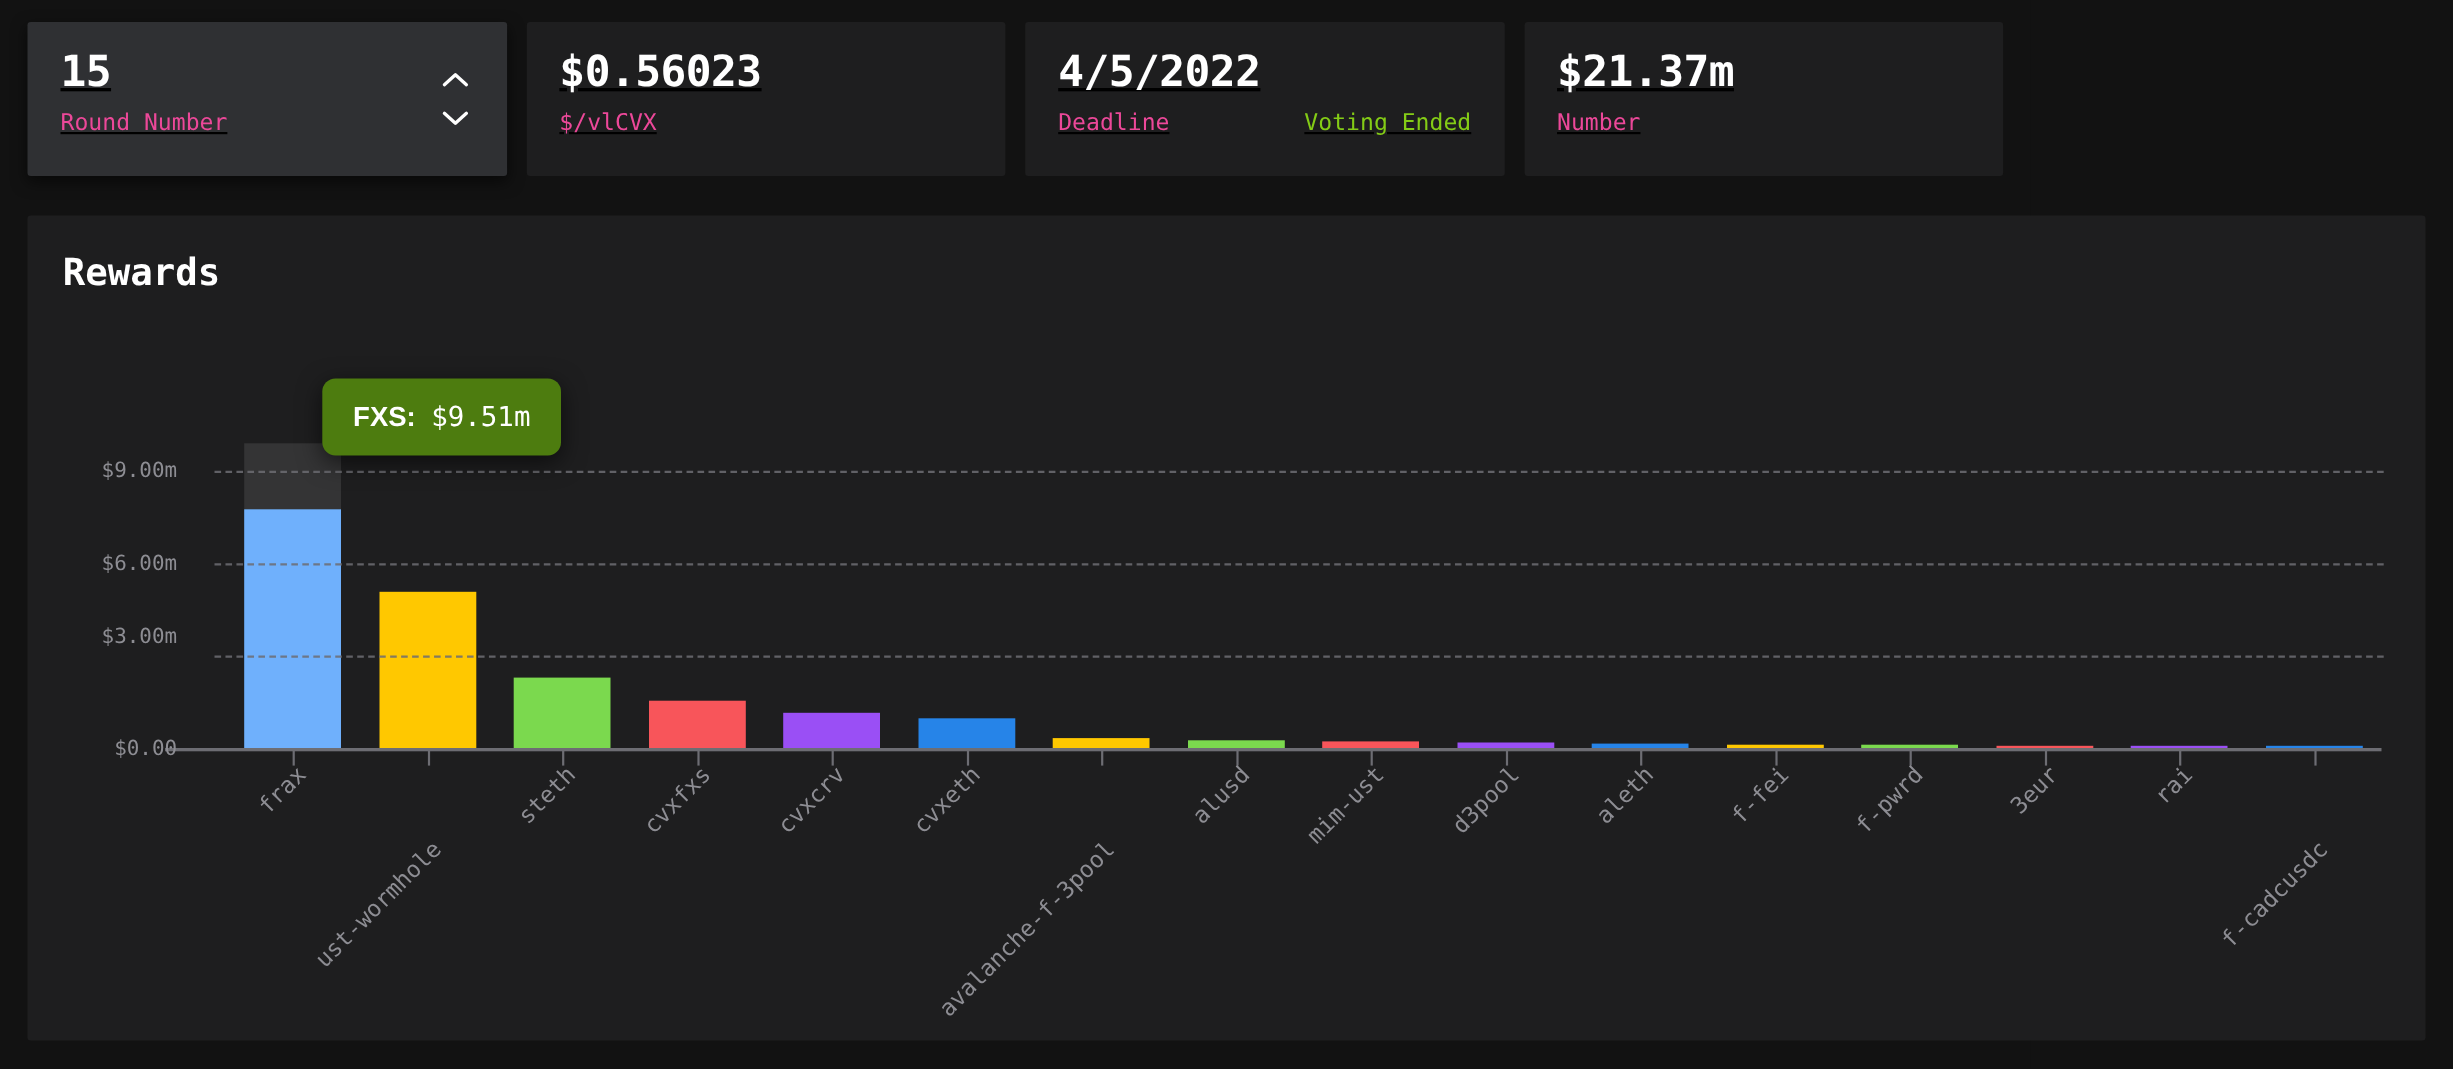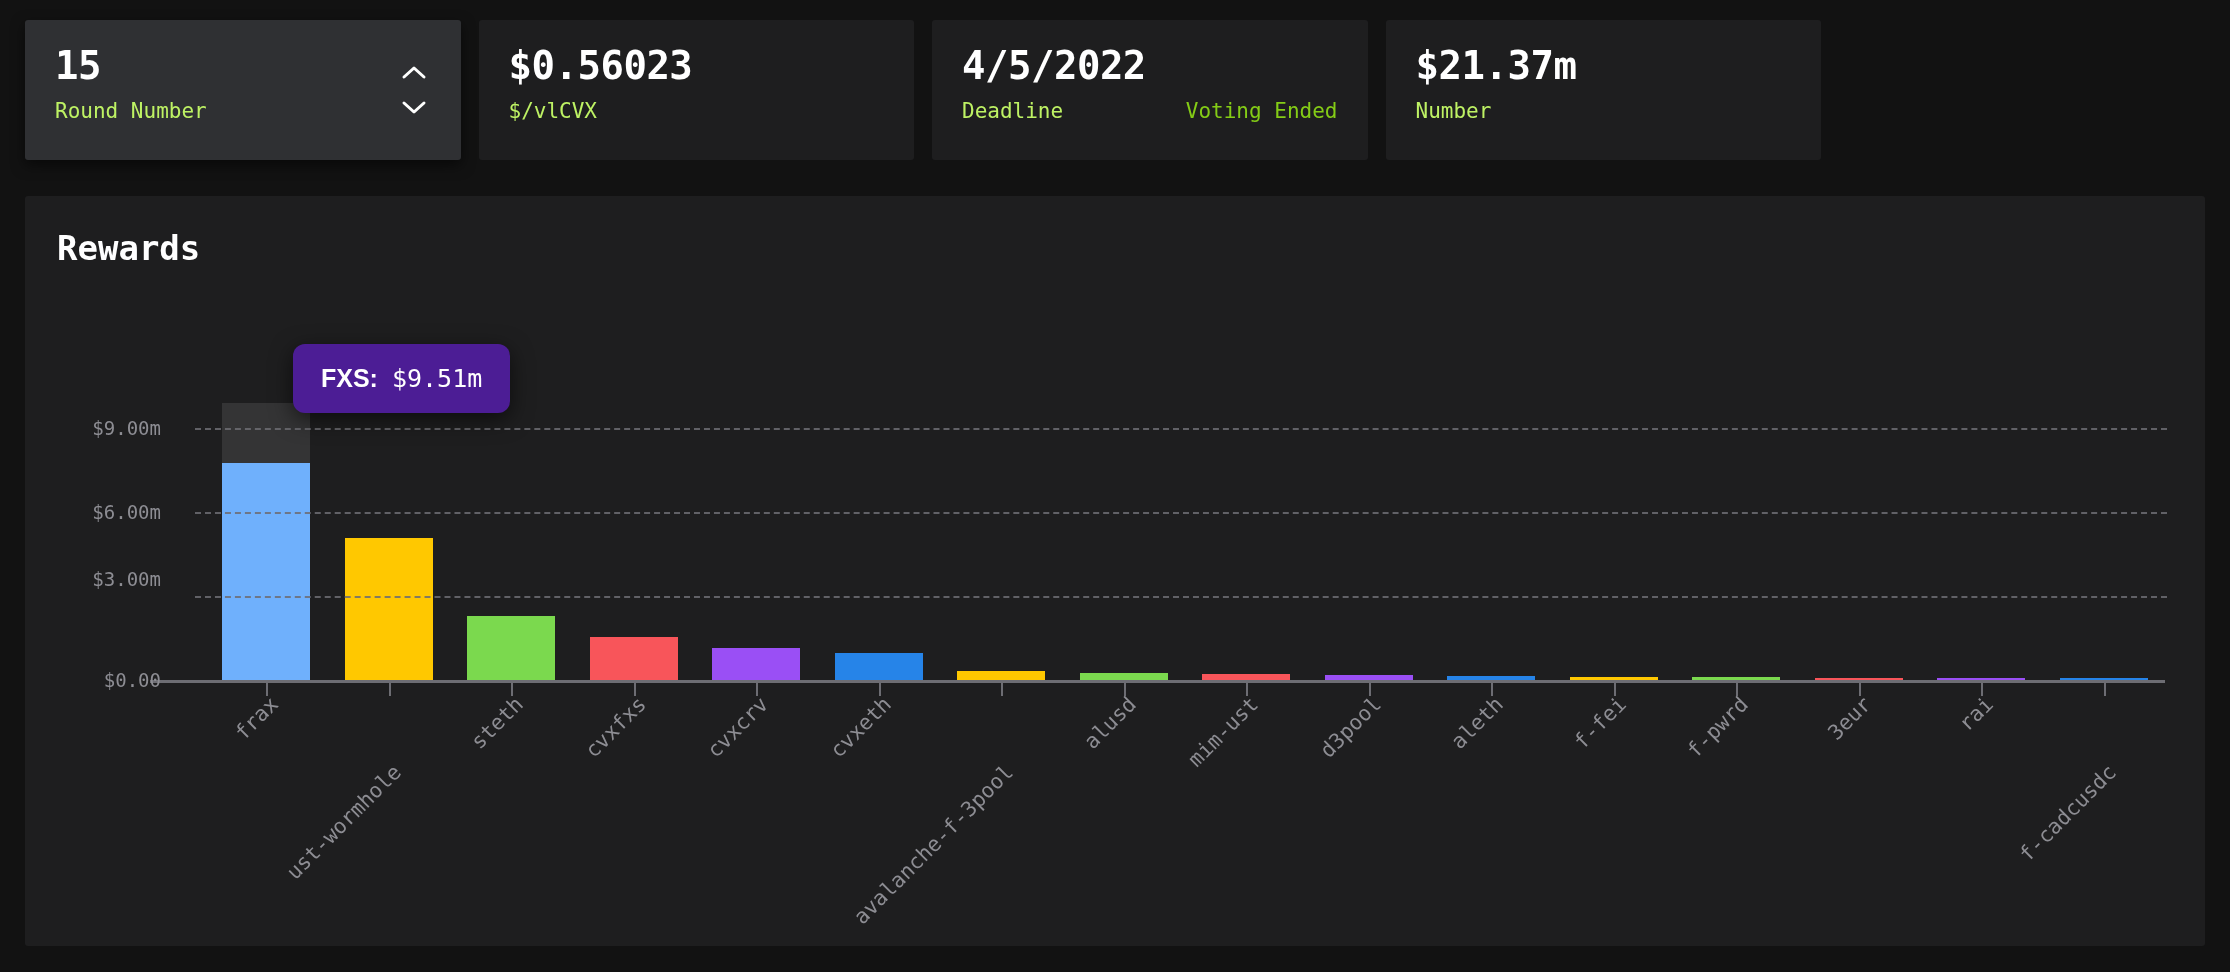--- a/index.html
+++ b/index.html
@@ -2,21 +2,21 @@
 <html><head>
 <meta charset="utf-8">
 <style>
   * { box-sizing: border-box; margin: 0; padding: 0; }
   html, body {
     width: 2230px; height: 972px;
     background: #121212;
     font-family: "DejaVu Sans Mono", "Liberation Mono", monospace;
     overflow: hidden;
   }
-  .page { width: 1846px; height: 972px; background: #121212; position: relative; }
+  .page { width: 1846px; height: 972px; background: #121212; position: relative; text-decoration: underline; }
 
   
   .cards {
     display: flex;
     gap: 18px;
     padding: 20px 25px 0 25px;
     height: 175px;
     align-items: flex-start;
   }
   .card {
@@ -40,21 +40,21 @@
     font-family: "DejaVu Sans Mono", "Liberation Mono", monospace;
   }
   .card-foot {
     margin-top: 12px;
     display: flex;
     align-items: baseline;
     justify-content: space-between;
   }
   .card-label {
     font-size: 21px;
-    color: #bef264;
+    color: #ec4899;
     font-family: "DejaVu Sans Mono", "Liberation Mono", monospace;
   }
   .card-status {
     font-size: 21px;
     color: #84cc16;
     font-family: "DejaVu Sans Mono", "Liberation Mono", monospace;
   }
   .stepper {
     position: absolute;
     right: 34px;
@@ -185,21 +185,21 @@
     font-size: 21px;
     color: #8d8d93;
     font-family: "DejaVu Sans Mono", "Liberation Mono", monospace;
   }
 
   
   .tooltip {
     position: absolute;
     left: 268px;
     top: 148px;
-    background: #4c1d95;
+    background: #4d7c0f;
     border-radius: 12px;
     padding: 20px 28px;
     box-shadow: 0 6px 22px rgba(0,0,0,0.6);
     display: flex;
     align-items: baseline;
     gap: 14px;
     white-space: nowrap;
   }
   .tt-name {
     font-size: 25px;

